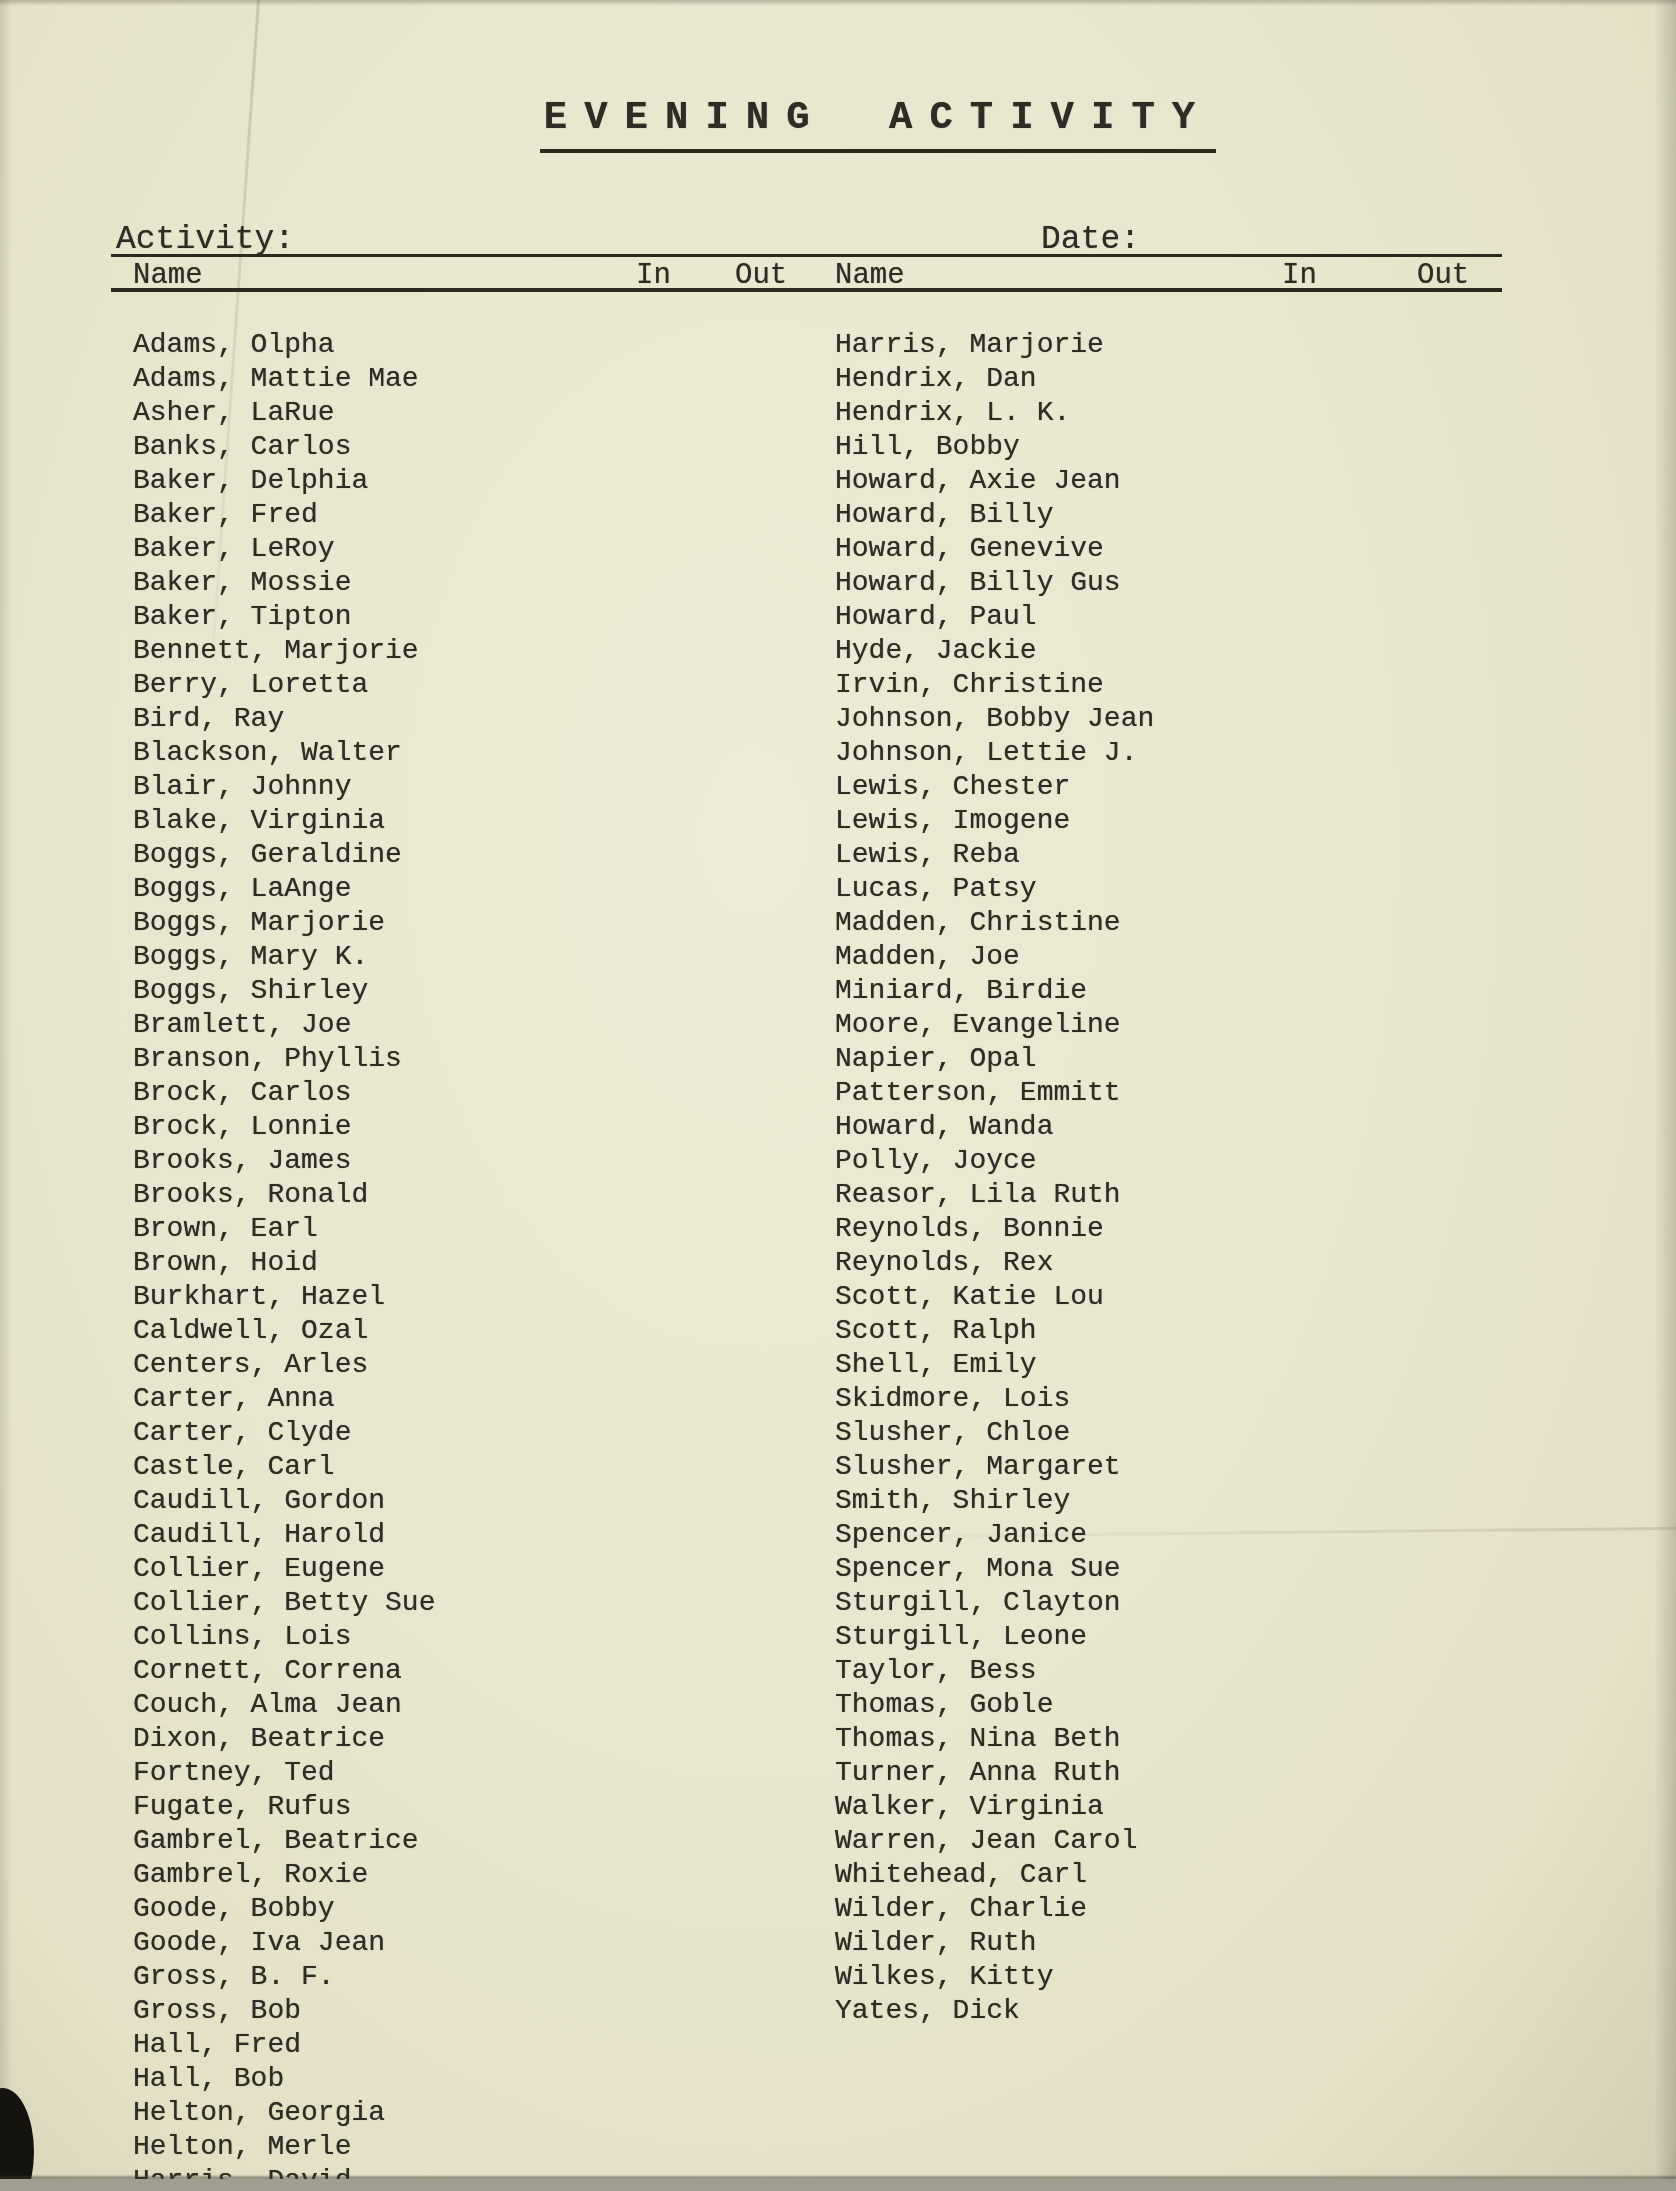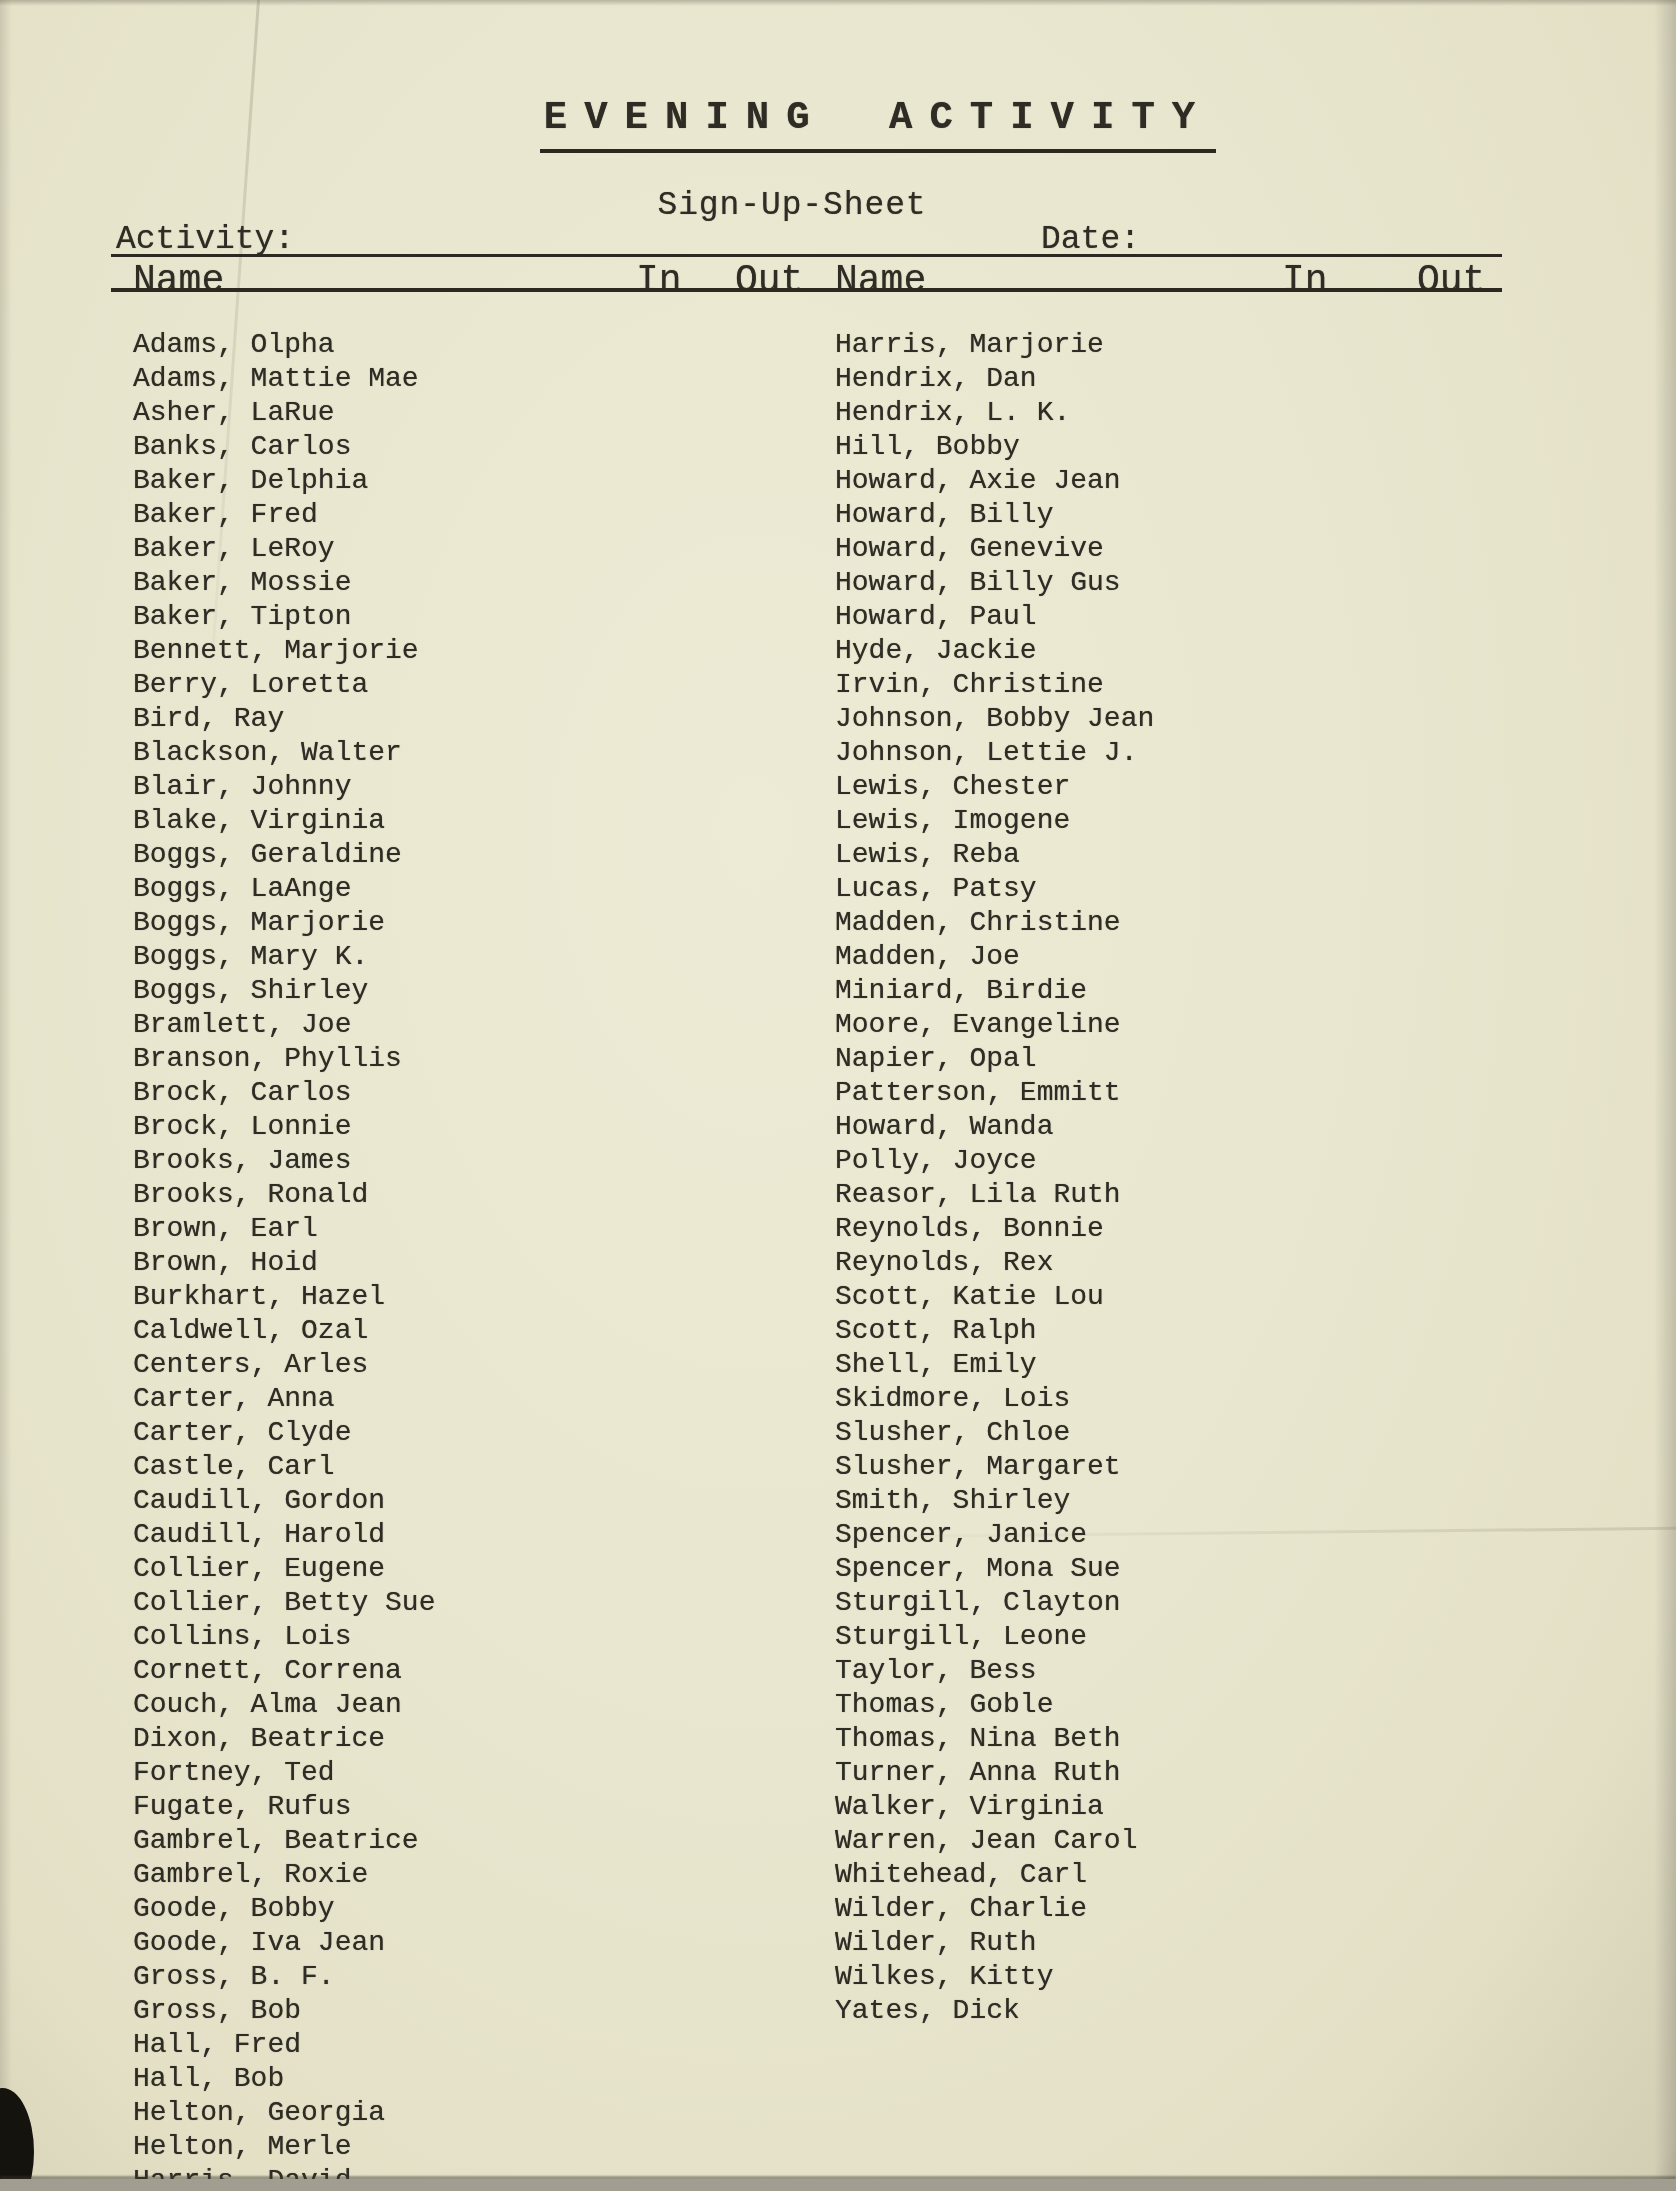--- a/index.html
+++ b/index.html
@@ -45,21 +45,21 @@
   .subtitle-wrap{position:absolute;top:187px;left:0;width:100%;text-align:center;}
   .subtitle{display:inline-block;transform:translateX(-46px);font-size:33px;letter-spacing:0.9px;}
 
   .activity-label{position:absolute;left:116px;top:221px;font-size:33px;}
   .date-label{position:absolute;left:1041px;top:221px;font-size:33px;text-align:right;}
 
   .rule{position:absolute;left:111px;width:1391px;background:#2b2920;}
   .rule-1{top:254px;height:3.4px;}
   .rule-2{top:288px;height:4.3px;}
 
-  .col-header{position:absolute;top:259px;font-size:38px;}
+  .col-header{position:absolute;top:259px;font-size:29px;}
   .ch-0{left:133px;} .ch-1{left:636px;} .ch-2{left:735px;}
   .ch-3{left:835px;} .ch-4{left:1282px;} .ch-5{left:1417px;}
 
   .roster-col{position:absolute;top:328px;}
   .col-left{left:133px;}
   .col-right{left:835px;}
   .name-row{height:34px;font-size:28px;line-height:34px;white-space:nowrap;}
 </style>
 </head>
 <body>
@@ -68,23 +68,20 @@
 
   <div class="edge-top"></div>
   <div class="edge-right"></div>
   <div class="edge-left"></div>
   <div class="crease-tl"></div>
   <div class="crease-right"></div>
 
   <div class="title-wrap">
     <span class="title ink">EVENING ACTIVITY</span>
   </div>
-  <div class="subtitle-wrap">
-    <span class="subtitle ink">Sign-Up-Sheet</span>
-  </div>
 
   <span class="activity-label ink">Activity:</span>
   <span class="date-label ink">Date:</span>
   <div class="rule rule-1"></div>
 
   <span class="col-header ch-0 ink">Name</span>
   <span class="col-header ch-1 ink">In</span>
   <span class="col-header ch-2 ink">Out</span>
   <span class="col-header ch-3 ink">Name</span>
   <span class="col-header ch-4 ink">In</span>

